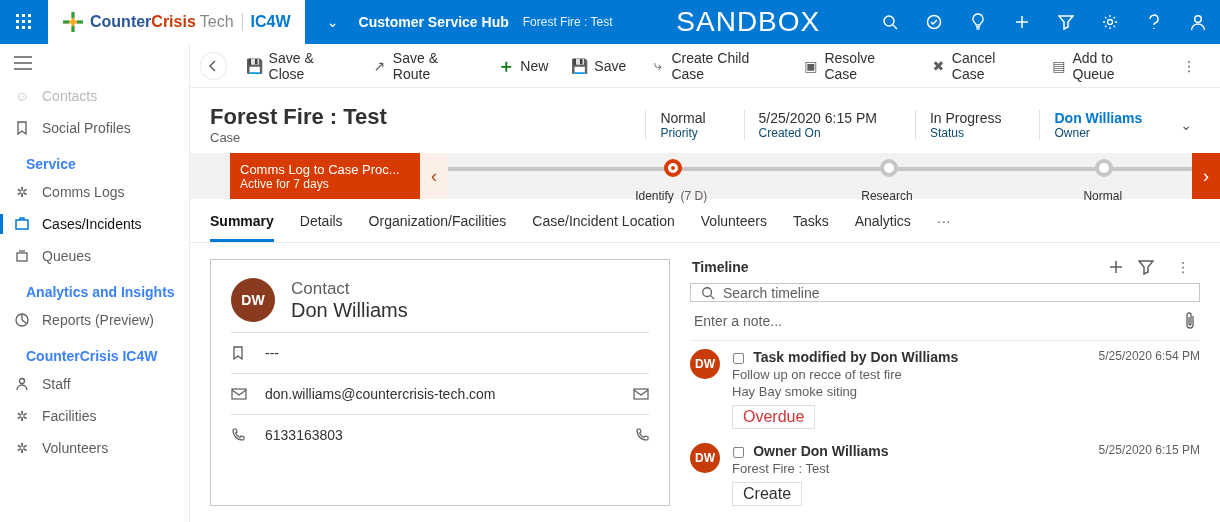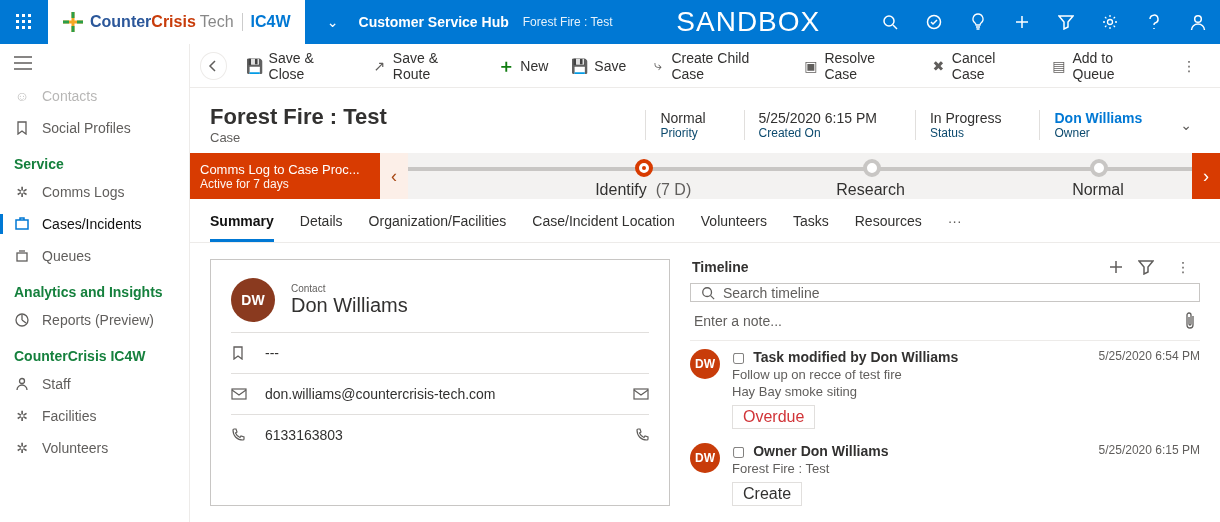--- a/index.html
+++ b/index.html
@@ -20,21 +20,21 @@
 .topbar .spacer { flex:1; position:relative; }
 .topbar .sandbox { position:absolute; left:50%; top:50%; transform:translate(-50%,-50%); font-size:28px; letter-spacing:1px; pointer-events:none; }
 .topbar .icons { display:flex; }
 .topbar .icons .tbicon { width:44px; height:44px; display:flex; align-items:center; justify-content:center; font-size:16px; }
 
 
 .shell { display:flex; height:calc(522px - 44px); }
 
 .sidebar { width:190px; border-right:1px solid #edebe9; background:#fff; display:flex; flex-direction:column; padding-top:8px; }
 .sidebar .hamb { padding:4px 14px 10px; color:#605e5c; }
-.sidebar .group { font-weight:600; padding:12px 14px 4px; color:#15803d; }
+.sidebar .group { font-weight:600; padding:12px 14px 4px; color:#3b82f6;margin-left:12px; }
 .sidebar .item { display:flex; align-items:center; gap:12px; padding:8px 14px; color:#605e5c; cursor:pointer; }
 .sidebar .item .ic { width:16px; height:16px; display:inline-flex; align-items:center; justify-content:center; }
 .sidebar .item.selected { color:#111; position:relative; }
 .sidebar .item.selected::before { content:""; position:absolute; left:0; top:6px; bottom:6px; width:3px; background:#0078d4; }
 
 .main { flex:1; display:flex; flex-direction:column; }
 
 .cmdbar { display:flex; align-items:center; height:44px; border-bottom:1px solid #edebe9; padding:0 10px; gap:4px; }
 .cmdbar .navback { width:28px; height:28px; border:1px solid #edebe9; border-radius:50%; display:flex; align-items:center; justify-content:center; color:#605e5c; margin-right:6px;}
 .cmdbar .cmd { display:flex; align-items:center; gap:6px; padding:6px 10px; color:#323130; font-size:14px; cursor:pointer; }
@@ -46,42 +46,42 @@
 .recordhead .title { font-size:22px; font-weight:600; }
 .recordhead .entity { color:#605e5c; font-size:13px; }
 .recordhead .flex { flex:1; }
 .hdrfield { padding:0 14px; border-left:1px solid #e1dfdd; }
 .hdrfield:first-of-type { border-left:none; }
 .hdrfield .val { font-size:14px; }
 .hdrfield.owner .val { color:#0078d4; font-weight:600;}
 .hdrfield .lbl { font-size:12px; color:#0c4a6e; }
 .expand { color:#605e5c; padding-right:8px; }
 
-.bpf { display:flex; align-items:center; height:46px; position:relative; background:#f3f2f1;}
+.bpf { display:flex; align-items:center; height:46px; position:relative; background:#f3f2f1;padding-left:40px;}
 .bpf .stage-label { background:#d83b01; color:#fff; height:46px; width:190px; padding:6px 10px; font-size:13px; display:flex; flex-direction:column; justify-content:center;}
 .bpf .stage-label .sub { font-size:12px; opacity:.95;}
 .bpf .arrowbox { width:28px; height:46px; background:#fcefe8; color:#a74815; display:flex; align-items:center; justify-content:center; font-size:18px;}
 .bpf .arrowbox.right { margin-left:auto; background:#d83b01; color:#fff;}
 .bpf .track { flex:1; position:relative; height:46px; }
 .bpf .line { position:absolute; left:0; right:0; top:14px; height:4px; background:#c8c6c4; }
 .bpf .node { position:absolute; top:6px; width:18px; height:18px; border-radius:50%; background:#fff; border:4px solid #c8c6c4;}
 .bpf .node.active { border-color:#d83b01; background:#fff;}
 .bpf .node.active::after { content:""; position:absolute; left:3px; top:3px; width:4px; height:4px; border-radius:50%; background:#d83b01;}
-.bpf .nodelbl { position:absolute; top:28px; font-size:16px; color:#323130; transform:translateX(-50%); white-space:nowrap;}
+.bpf .nodelbl { position:absolute; top:36px; font-size:12px; color:#323130; transform:translateX(-50%); white-space:nowrap;}
 
 .tabs { display:flex; gap:26px; padding:14px 20px 0; color:#323130; border-bottom:1px solid #edebe9;}
 .tabs .tab { padding-bottom:10px; cursor:pointer; }
 .tabs .tab.active { font-weight:600; border-bottom:3px solid #0078d4; color:#111;}
 .tabs .tabmore { color:#605e5c;}
 
 .content { display:flex; gap:20px; padding:16px 20px; flex:1; overflow:hidden;}
 .card { border:1px solid #c8c6c4; padding:18px 20px; flex:0 0 460px; }
 .contactrow { display:flex; align-items:center; gap:16px; margin-bottom:10px;}
 .avatar { width:44px; height:44px; border-radius:50%; background:#8a3a1f; color:#fff; display:flex; align-items:center; justify-content:center; font-weight:600;}
-.contactlbl { color:#605e5c; font-size:10px;}
+.contactlbl { color:#605e5c; font-size:17px;}
 .contactname { font-size:20px; }
 .fieldrow { display:flex; align-items:center; gap:16px; border-top:1px solid #e1dfdd; padding:12px 0;}
 .fieldrow .fic { width:18px; color:#605e5c;}
 .fieldrow .val { flex:1; color:#323130;}
 .fieldrow .ract { color:#605e5c;}
 
 .timeline { flex:1; display:flex; flex-direction:column; }
 .tlhead { display:flex; align-items:center; padding:0 2px 8px;}
 .tlhead .title { font-weight:600; }
 .tlhead .sp { flex:1;}
@@ -349,21 +349,21 @@
       <div class="arrowbox right">›</div>
     </div>
 
     <div class="tabs">
       <div class="tab active">Summary</div>
       <div class="tab">Details</div>
       <div class="tab">Organization/Facilities</div>
       <div class="tab">Case/Incident Location</div>
       <div class="tab">Volunteers</div>
       <div class="tab">Tasks</div>
-      <div class="tab">Resources</div>
+      <div class="tab">Analytics</div>
       <div class="tab tabmore">···</div>
     </div>
 
     <div class="content">
 
       <div class="card">
         <div class="contactrow">
           <div class="avatar">DW</div>
           <div>
             <div class="contactlbl">Contact</div>

